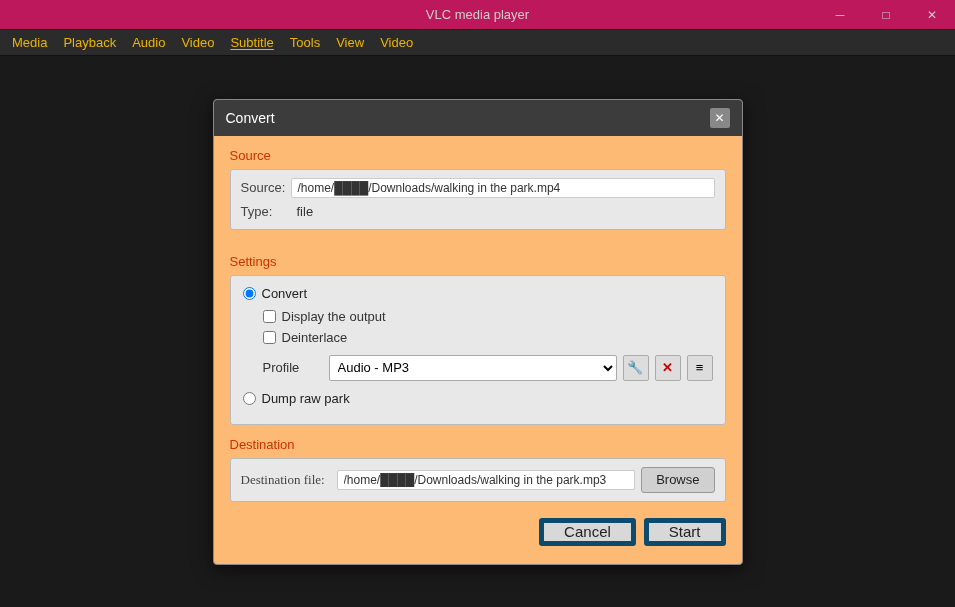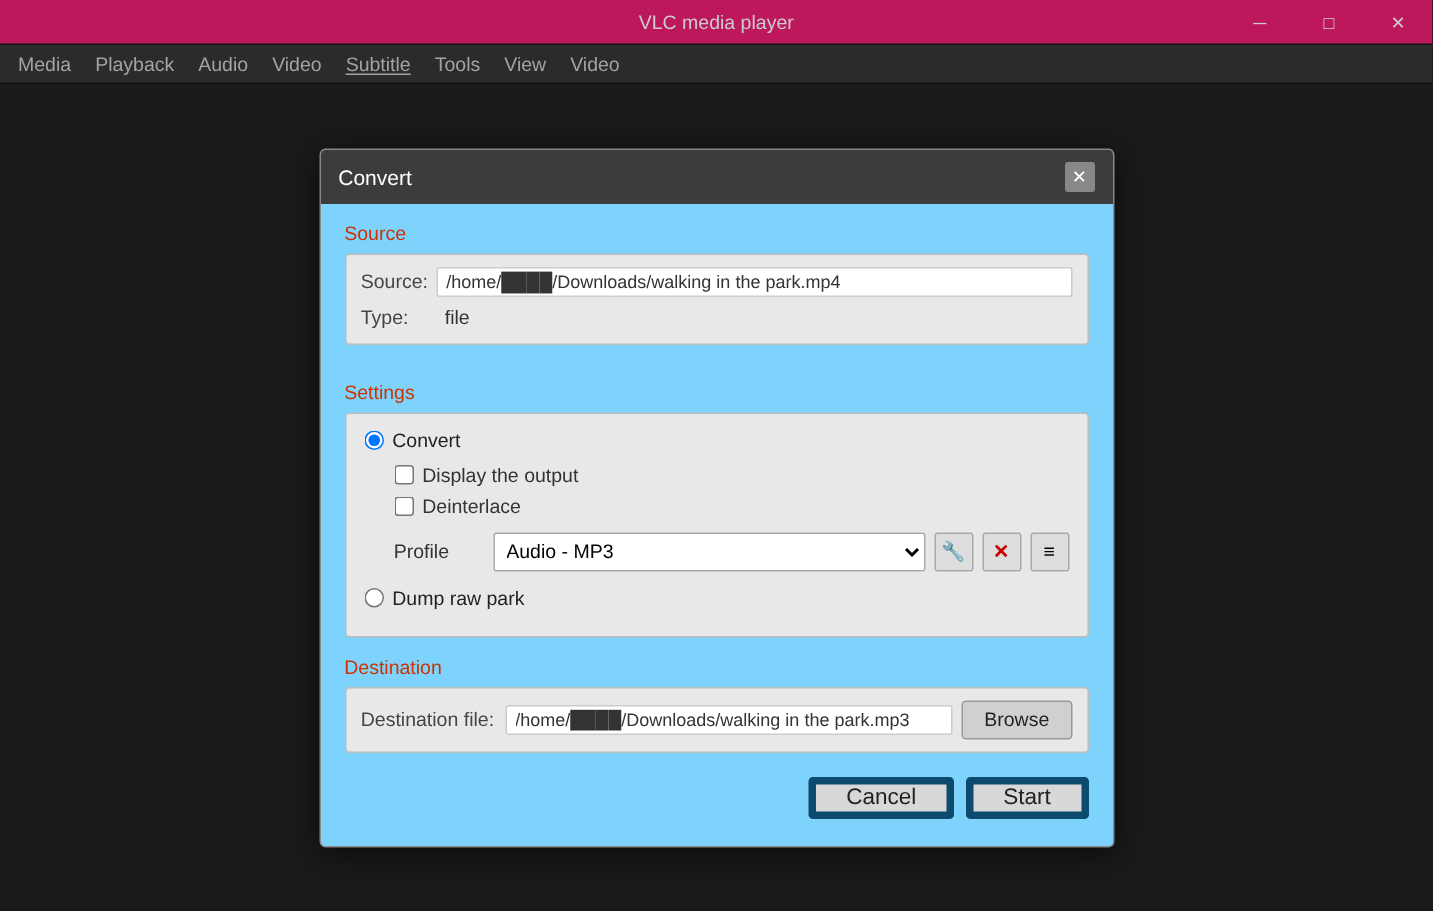--- a/index.html
+++ b/index.html
@@ -52,21 +52,21 @@
     .menubar {
       display: flex;
       background: #2b2b2b;
       height: 26px;
       align-items: center;
       padding: 0 4px;
       border-bottom: 1px solid #111;
     }
     .menu-item {
       padding: 2px 8px;
-      color: #a3a3a3;
+      color: #eab308;
       cursor: pointer;
       font-size: 13px;
       height: 22px;
       display: flex;
       align-items: center;
     }
     .menu-item.underline { text-decoration: underline; text-underline-offset: 2px; }
 
     
     .content-area {
@@ -74,21 +74,21 @@
       height: calc(607px - 56px);
       background: #1a1a1a;
       display: flex;
       align-items: center;
       justify-content: center;
     }
 
     
     .dialog {
       width: 530px;
-      background: #7dd3fc;
+      background: #fdba74;
       border: 1px solid #888;
       border-radius: 4px;
       box-shadow: 0 4px 20px rgba(0,0,0,0.6);
       overflow: hidden;
       color: #222;
     }
     .dialog-header {
       background: #3c3c3c;
       color: #fff;
       display: flex;
@@ -251,20 +251,21 @@
     }
     .dest-row {
       display: flex;
       align-items: center;
       gap: 6px;
     }
     .dest-key {
       min-width: 90px;
       font-size: 13px;
       color: #444;
+      font-family: Liberation Serif, serif;
     }
     .dest-value {
       flex: 1;
       background: #fff;
       border: 1px solid #ccc;
       border-radius: 2px;
       padding: 2px 6px;
       font-size: 12px;
       color: #333;
     }

